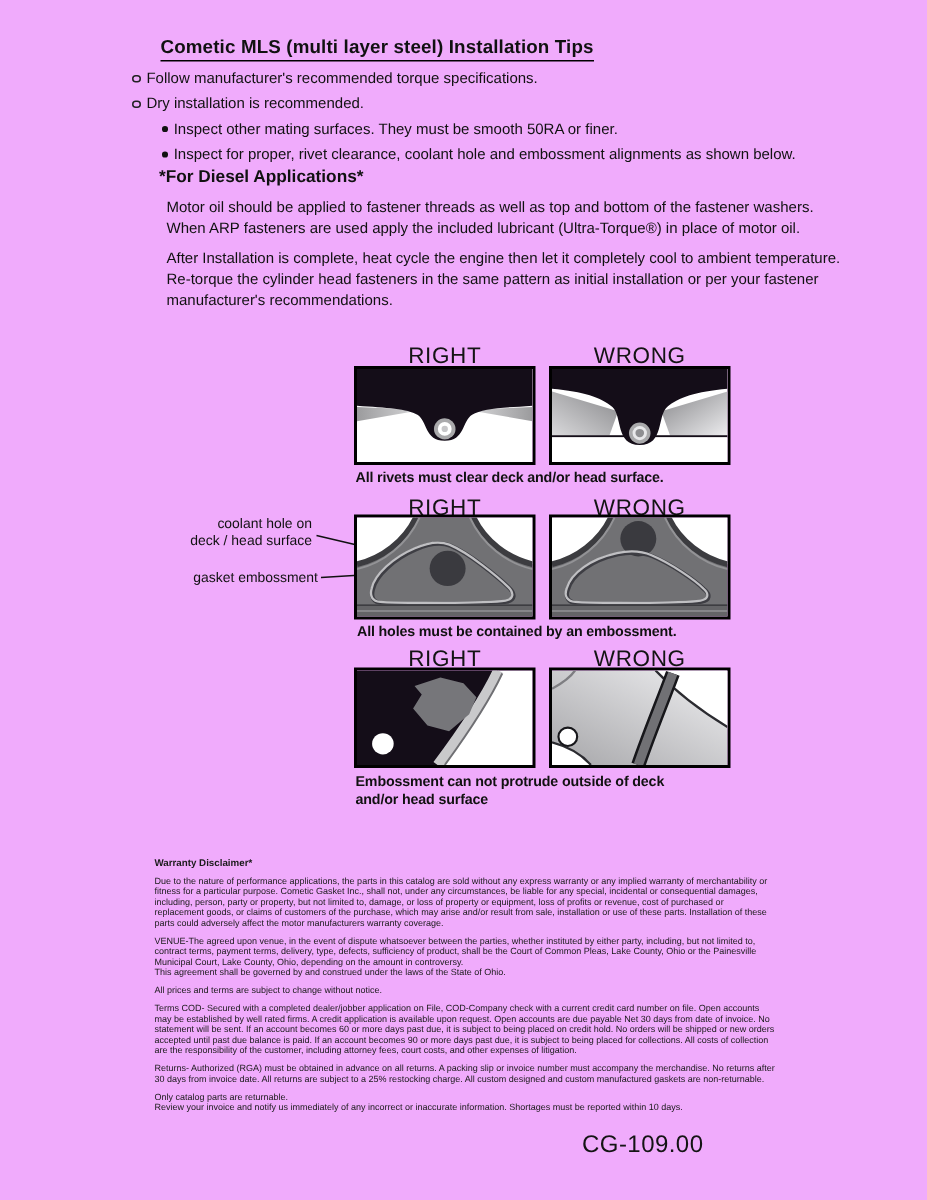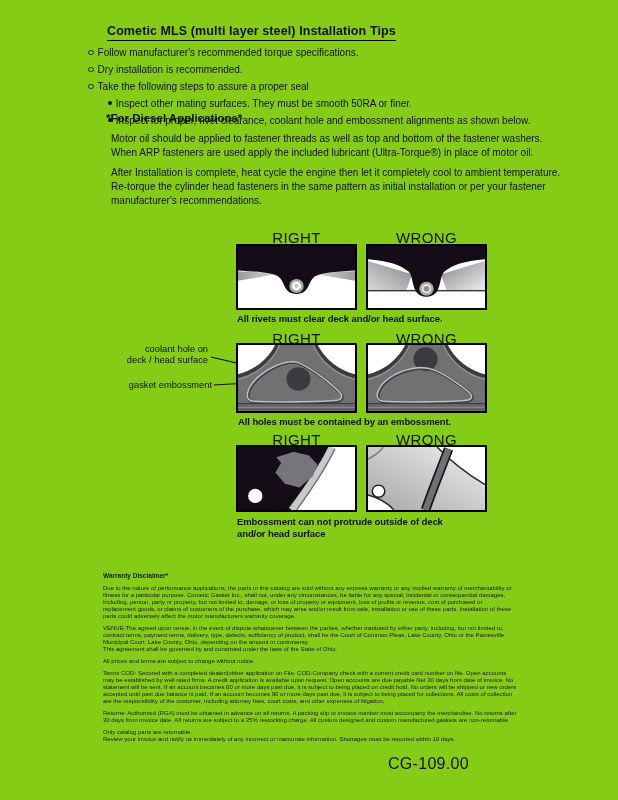--- a/index.html
+++ b/index.html
@@ -1,16 +1,16 @@
 <!DOCTYPE html>
 <html><head>
 <meta charset="utf-8">
 <style>
   html,body{margin:0;padding:0;background:#e8e8e8;}
-  .page{position:relative;width:618px;height:800px;background:#84cc16;margin:0 auto;
+  .page{position:relative;width:618px;height:800px;background:#f0abfc;margin:0 auto;
         font-family:"Liberation Sans",sans-serif;color:#111;overflow:hidden;}
   .abs{position:absolute;}
   .title{left:107px;top:24px;font-size:12.5px;font-weight:bold;border-bottom:1.6px solid #000;padding-bottom:2px;letter-spacing:.1px;}
   .bullets{left:88px;top:44px;width:470px;font-size:10px;}
   .b{display:flex;align-items:flex-start;line-height:17px;}
   .b.sub{margin-left:20px;}
   .dot-o{flex:none;width:3.6px;height:3.6px;border:1px solid #222;border-radius:50%;margin:5.5px 4px 0 0;}
   .dot-f{flex:none;width:3.8px;height:3.8px;background:#111;border-radius:50%;margin:6px 4px 0 0;}
   .diesel-h{left:106px;top:112px;font-size:11.5px;font-weight:bold;}
   .para{left:95px;width:452px;font-size:10px;line-height:13.8px;margin-left:16px;}
@@ -35,24 +35,20 @@
 
   <div class="abs bullets">
     <div class="b">
       <span class="dot-o"></span>
       <span>Follow manufacturer's recommended torque specifications.</span>
     </div>
     <div class="b">
       <span class="dot-o"></span>
       <span>Dry installation is recommended.</span>
     </div>
-    <div class="b">
-      <span class="dot-o"></span>
-      <span>Take the following steps to assure a proper seal</span>
-    </div>
     <div class="b sub">
       <span class="dot-f"></span>
       <span>Inspect other mating surfaces.  They must be smooth 50RA or finer.</span>
     </div>
     <div class="b sub">
       <span class="dot-f"></span>
       <span>Inspect for proper, rivet clearance, coolant hole and embossment alignments as shown below.</span>
     </div>
   </div>
 

